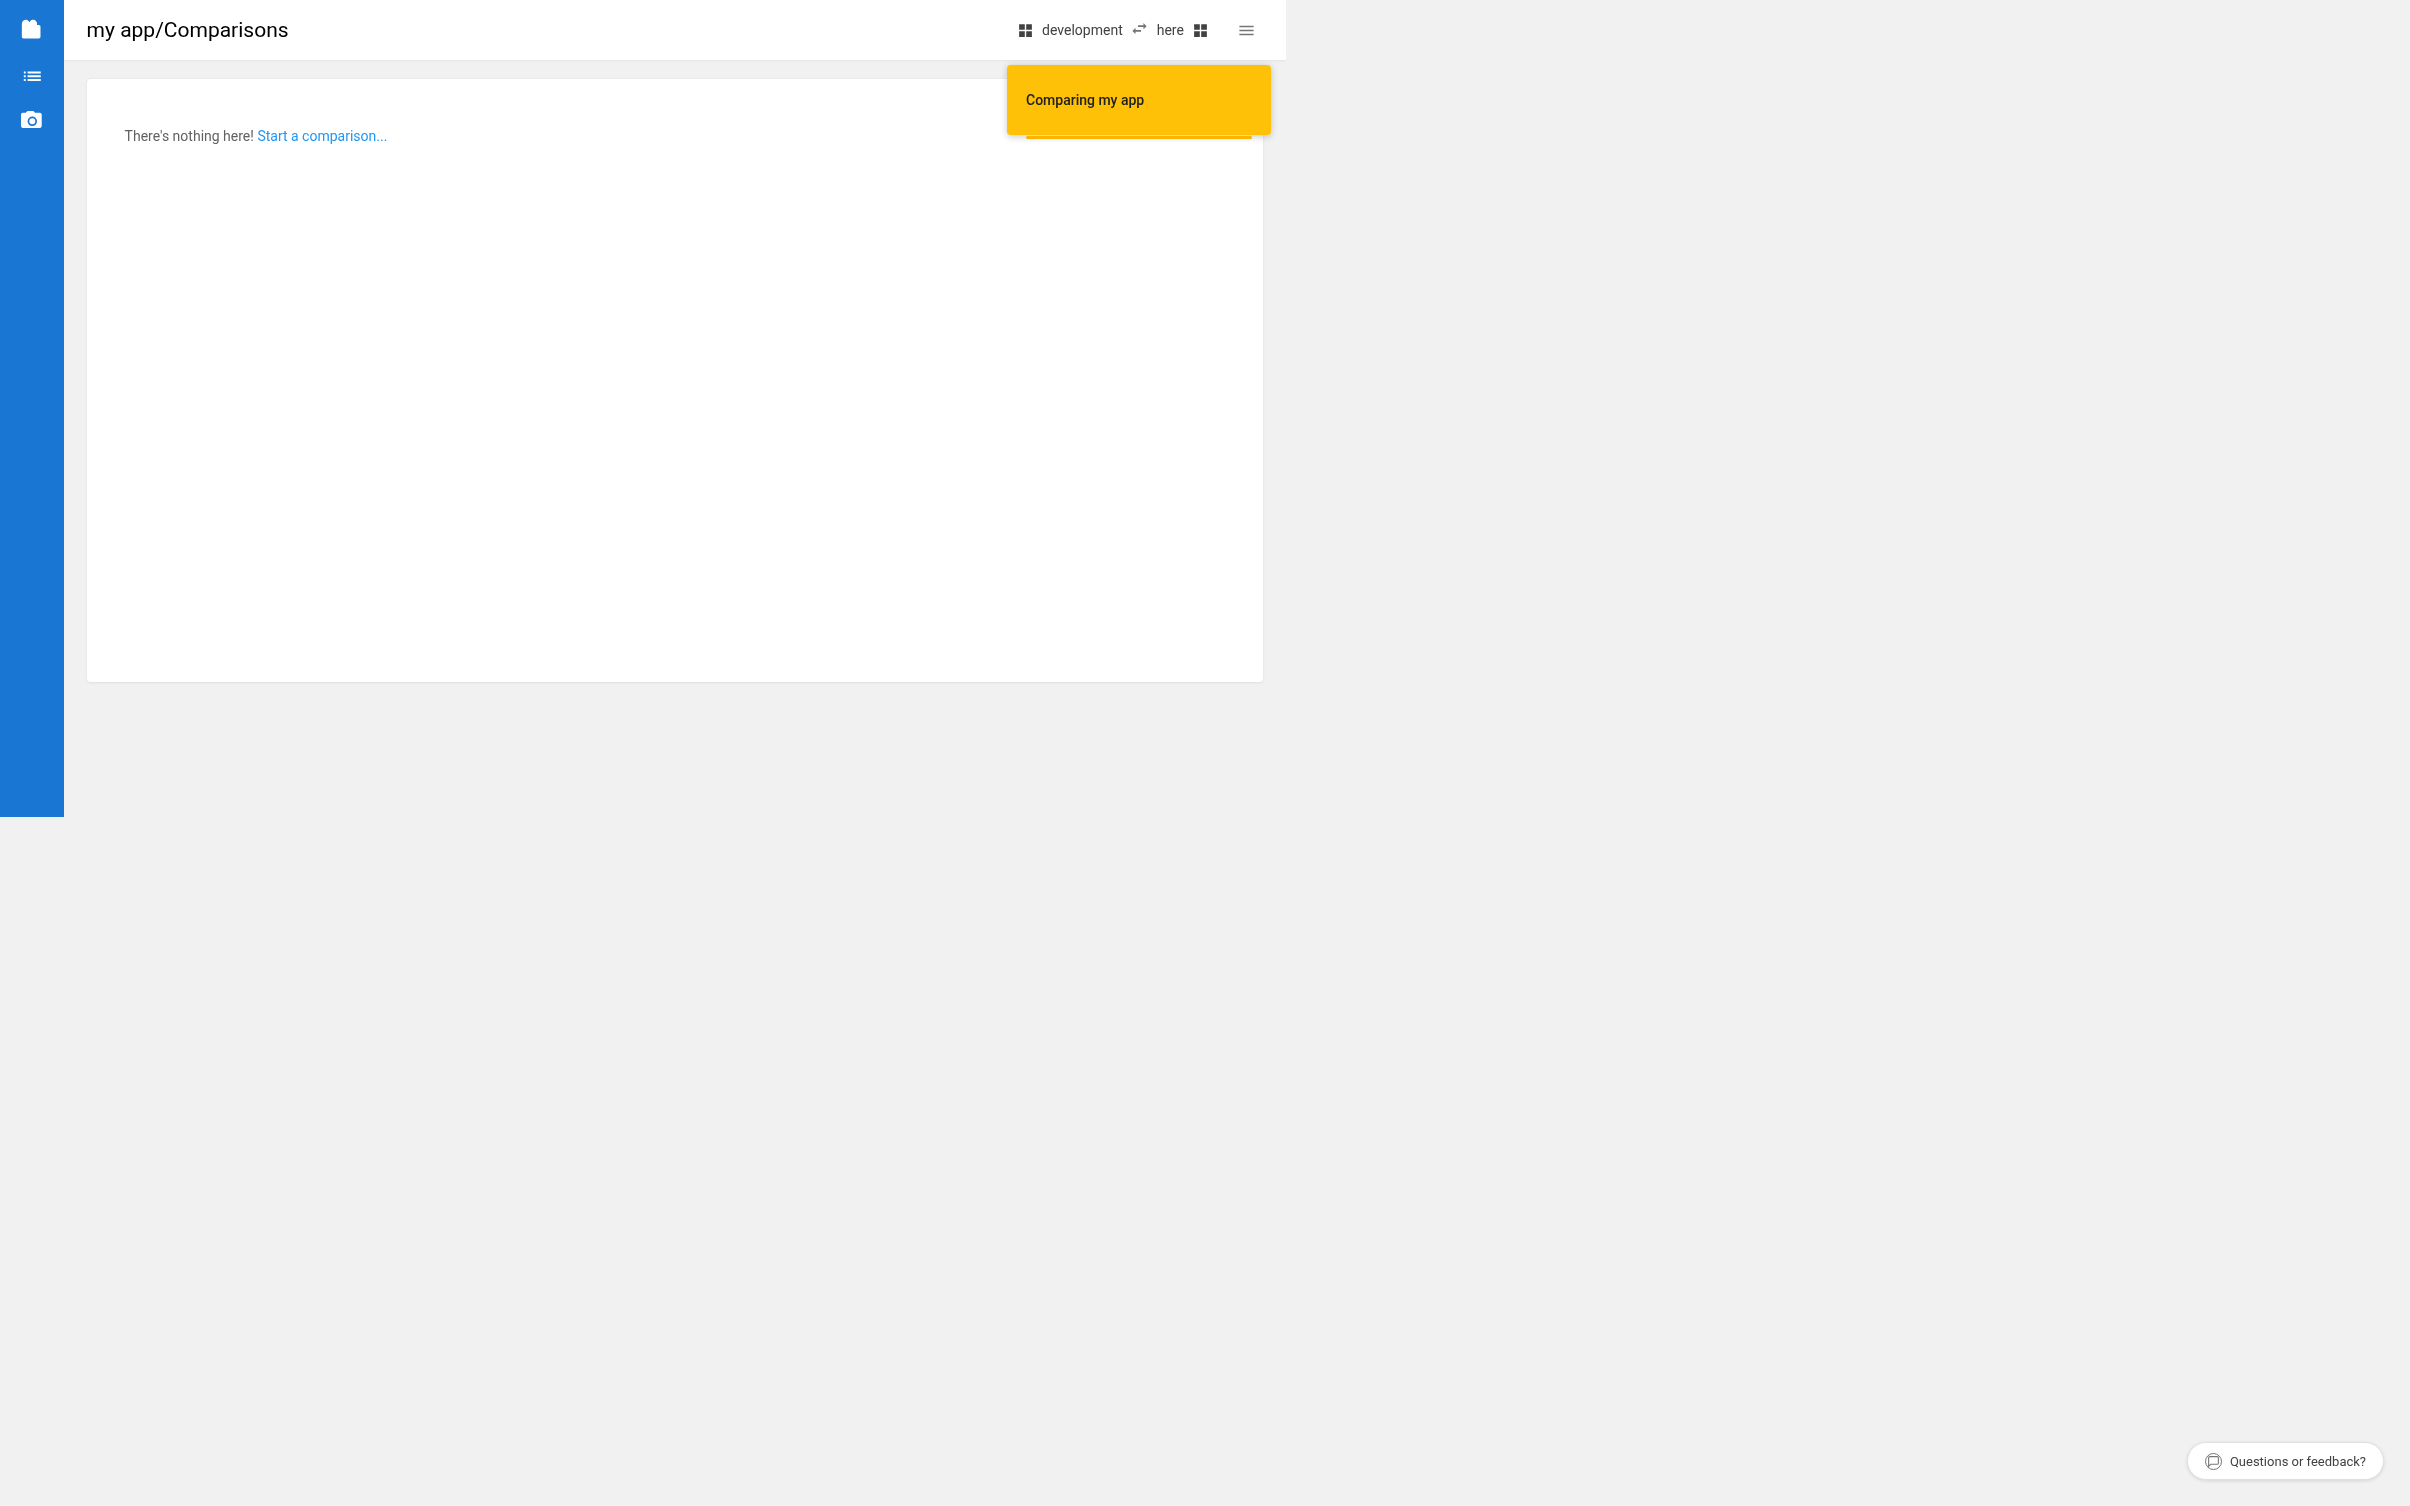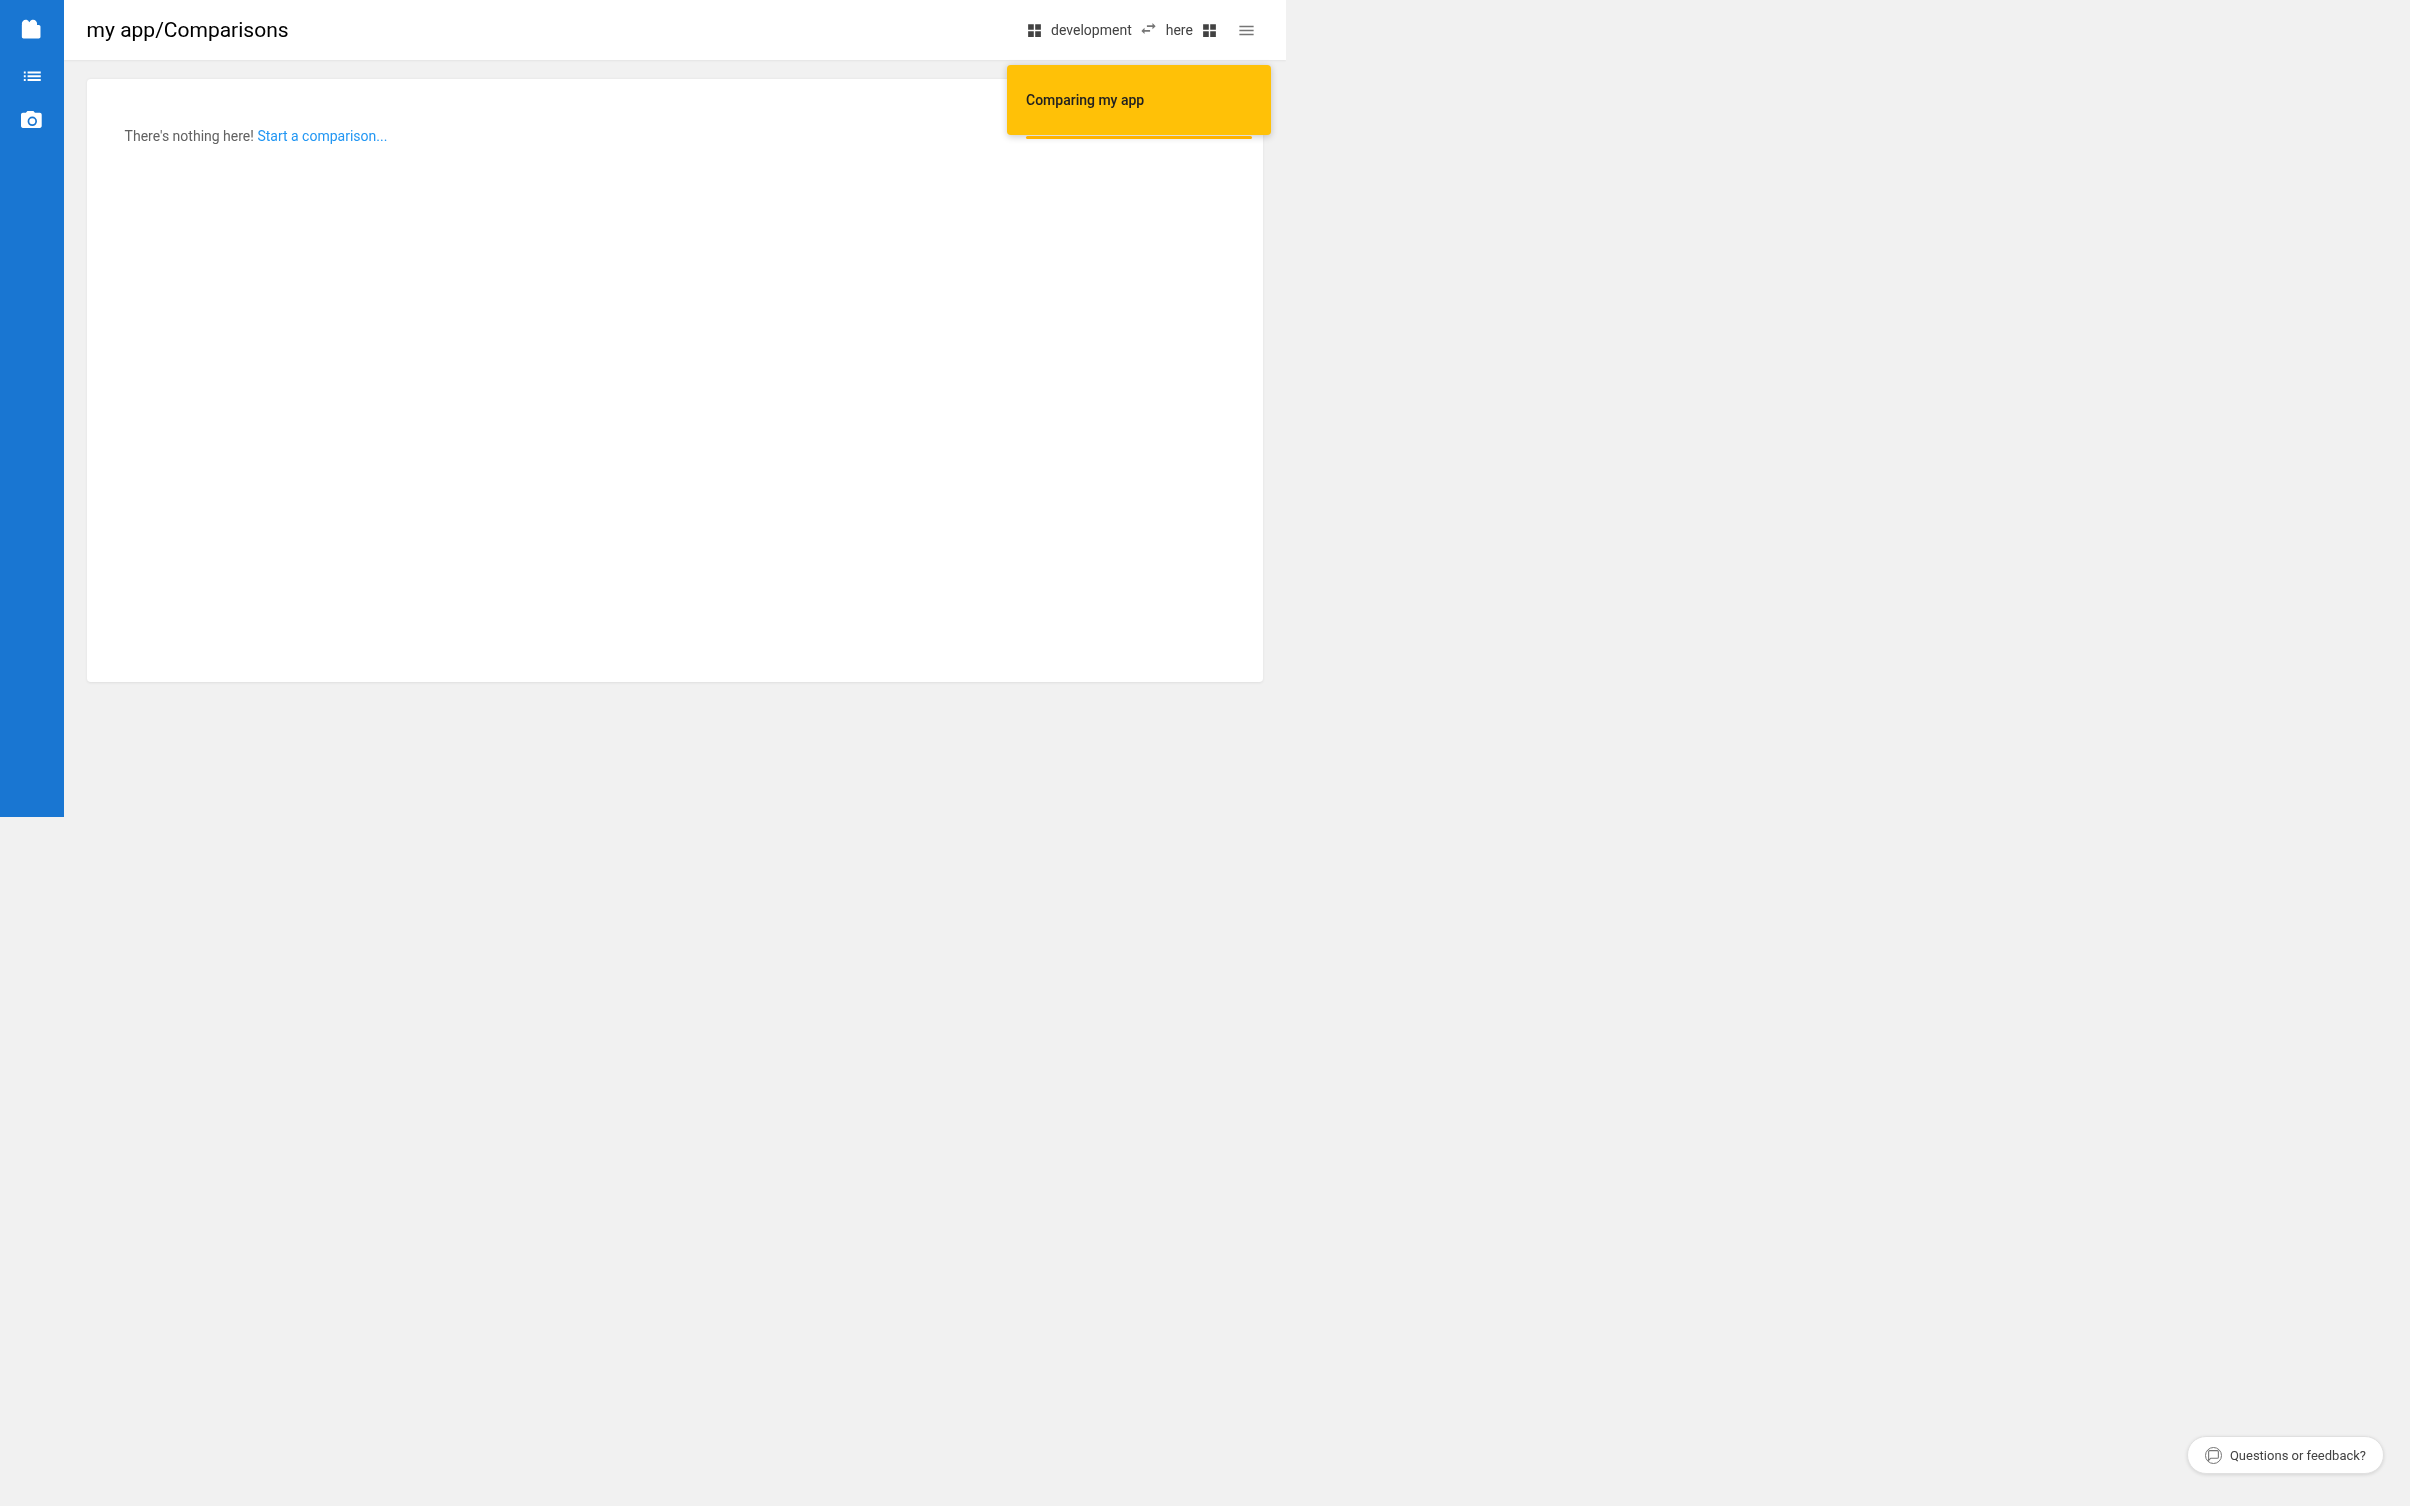--- a/index.html
+++ b/index.html
@@ -60,21 +60,21 @@
     }
     .header-title {
       font-size: 21px;
       color: #000000;
       font-weight: 400;
       flex: 1;
     }
     .header-right {
       display: flex;
       align-items: center;
-      gap: 10px;
+      gap: 19px;
     }
     .env-selector {
       display: flex;
       align-items: center;
       gap: 7.5px;
       font-size: 13px;
       color: #424242;
       cursor: pointer;
       position: relative;
     }
@@ -229,21 +229,21 @@
       margin-top: 11.3px;
     }
     .empty-state a {
       color: #2196F3;
       text-decoration: none;
     }
 
     
     .feedback-btn {
       position: fixed;
-      bottom: 32px;
+      bottom: 26px;
       right: 26px;
       background: white;
       border: 0.9px solid #e0e0e0;
       border-radius: 22.6px;
       padding: 9.4px 17px;
       display: flex;
       align-items: center;
       gap: 7.5px;
       font-size: 13px;
       color: #424242;

